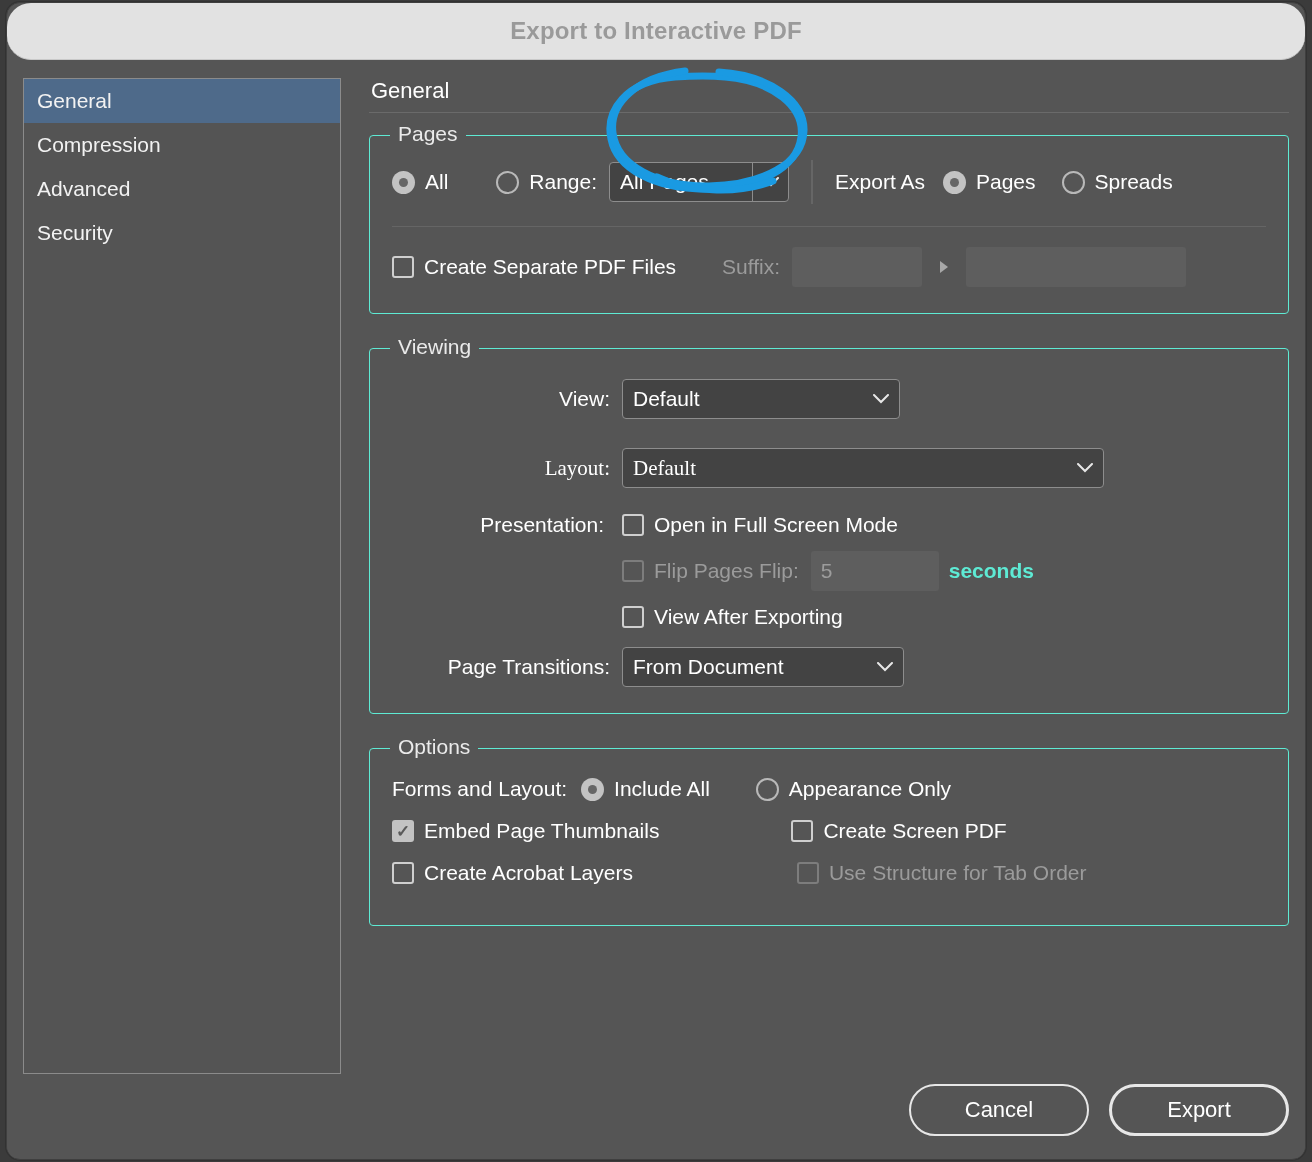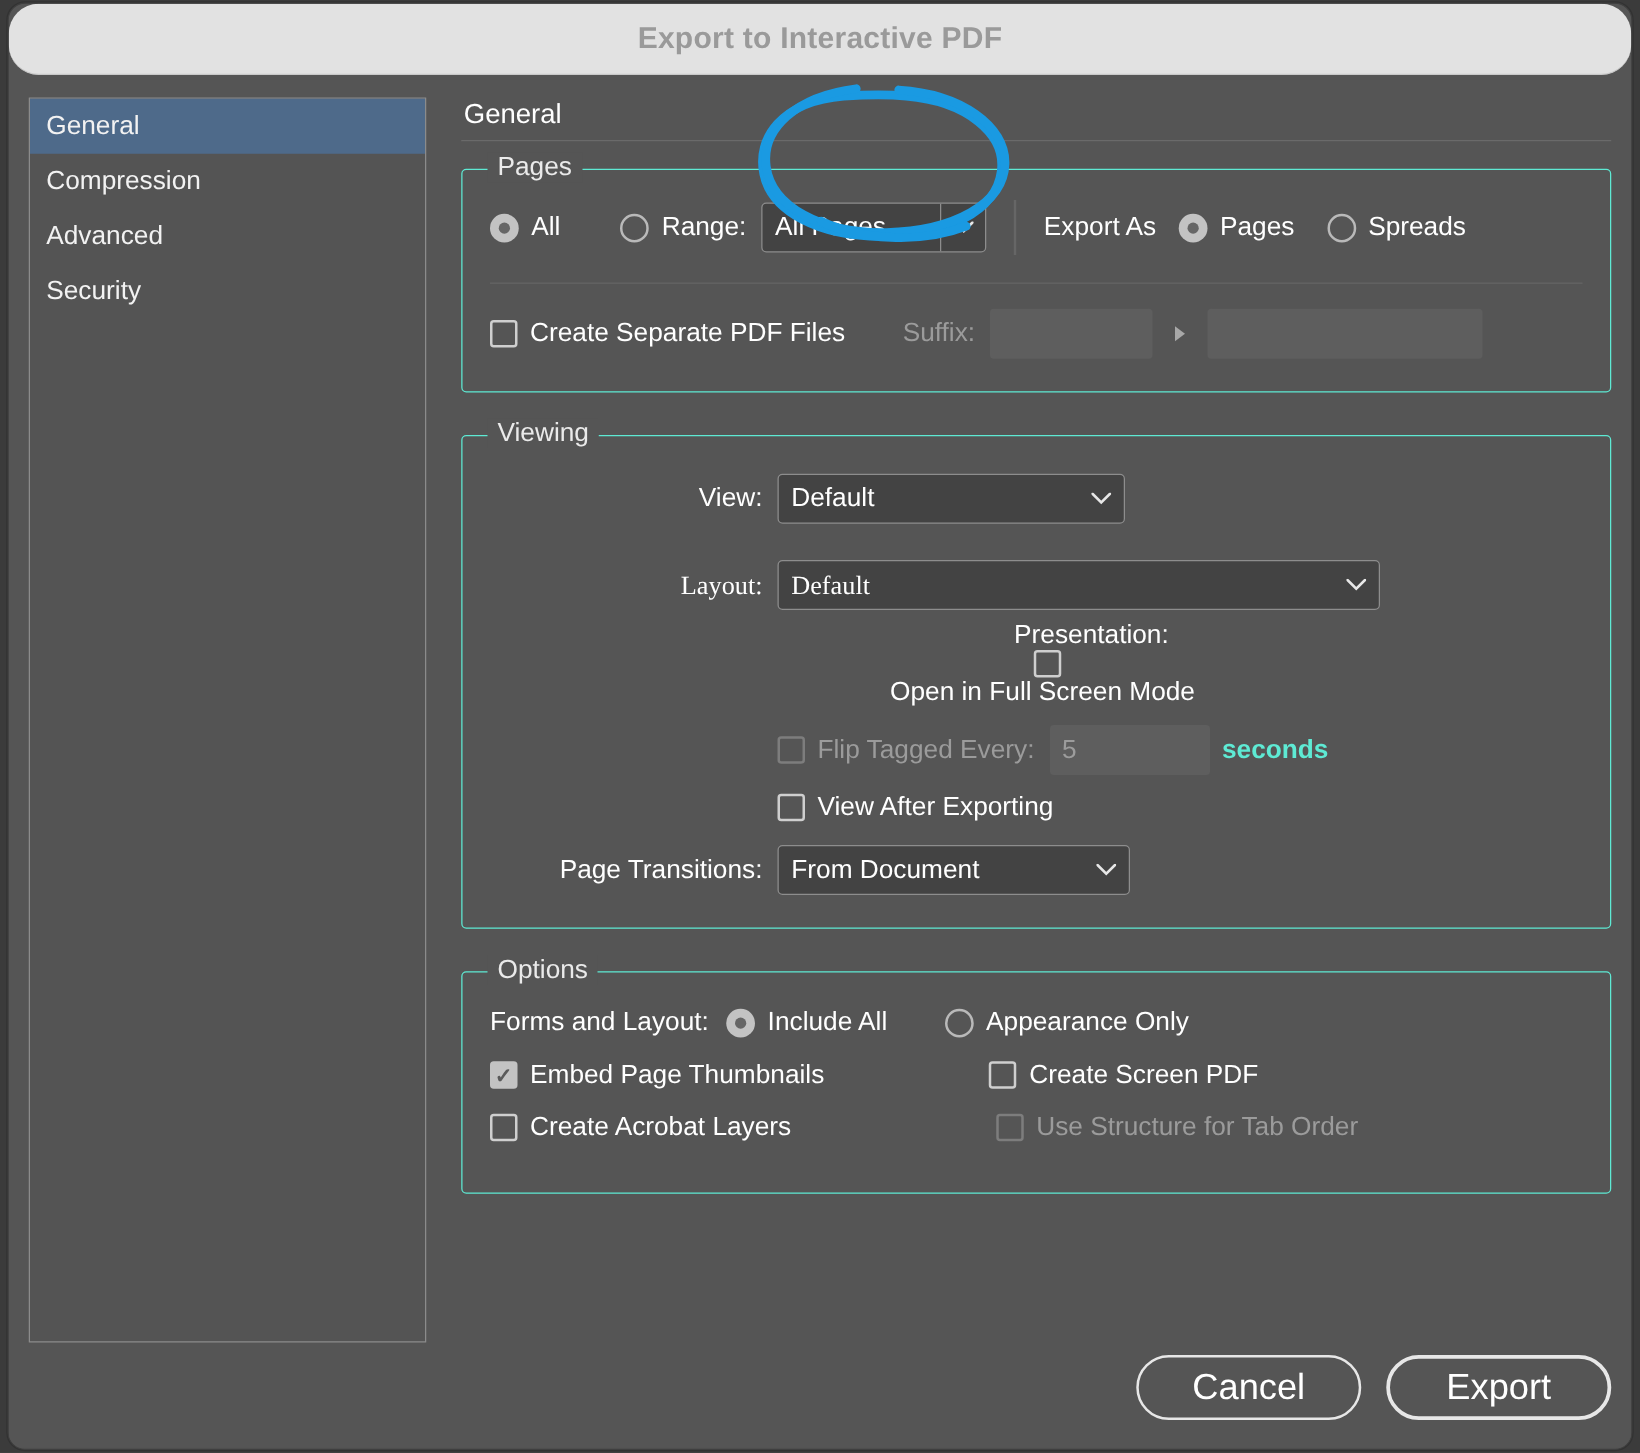--- a/index.html
+++ b/index.html
@@ -187,21 +187,21 @@
   
   .footer {
     position: absolute;
     right: 16px; bottom: 22px;
     display: flex; gap: 20px;
   }
   .btn {
     min-width: 180px; height: 52px;
     border-radius: 26px;
     display: flex; align-items: center; justify-content: center;
-    color: #ffffff; font-size: 29px;
+    color: #ffffff; font-size: 22px;
     background: #555555;
     border: 2px solid #e7e7e7;
     cursor: pointer;
     user-select: none;
   }
   .btn.primary { border-width: 3px; }
 
   
   .annot {
     position: absolute;
@@ -315,29 +315,29 @@
           <div class="select" style="width:482px; margin-left:12px;">
             <span class="val">Default</span>
             <span class="caret">
               <svg width="16" height="10" viewBox="0 0 16 10">
                   <path d="M1 1 L8 8 L15 1" stroke="#e7e7e7" stroke-width="2" fill="none" stroke-linecap="round"></path>
                 </svg>
             </span>
           </div>
         </div>
 
-        <div class="row" style="margin-top:8px;flex-direction:column;">
+        <div class="row" style="margin-top:25px;">
           <span class="lbl" style="width:212px; text-align:right; margin-left:0; display:block;">Presentation:</span>
           <span class="cb off" style="margin-left:18px;"></span>
           <span class="lbl">Open in Full Screen Mode</span>
         </div>
 
         <div class="row" style="margin-top:14px; padding-left:230px;">
           <span class="cb off dim"></span>
-          <span class="lbl dim">Flip Tagged Every:</span>
+          <span class="lbl dim">Flip Pages Flip:</span>
           <div class="tinput" style="width:128px; margin-left:12px;">
             <span>5</span>
           </div>
           <span class="lbl" style="color:#5eead4;font-weight:bold;">seconds</span>
         </div>
 
         <div class="row" style="margin-top:14px; padding-left:230px;">
           <span class="cb off"></span>
           <span class="lbl">View After Exporting</span>
         </div>

